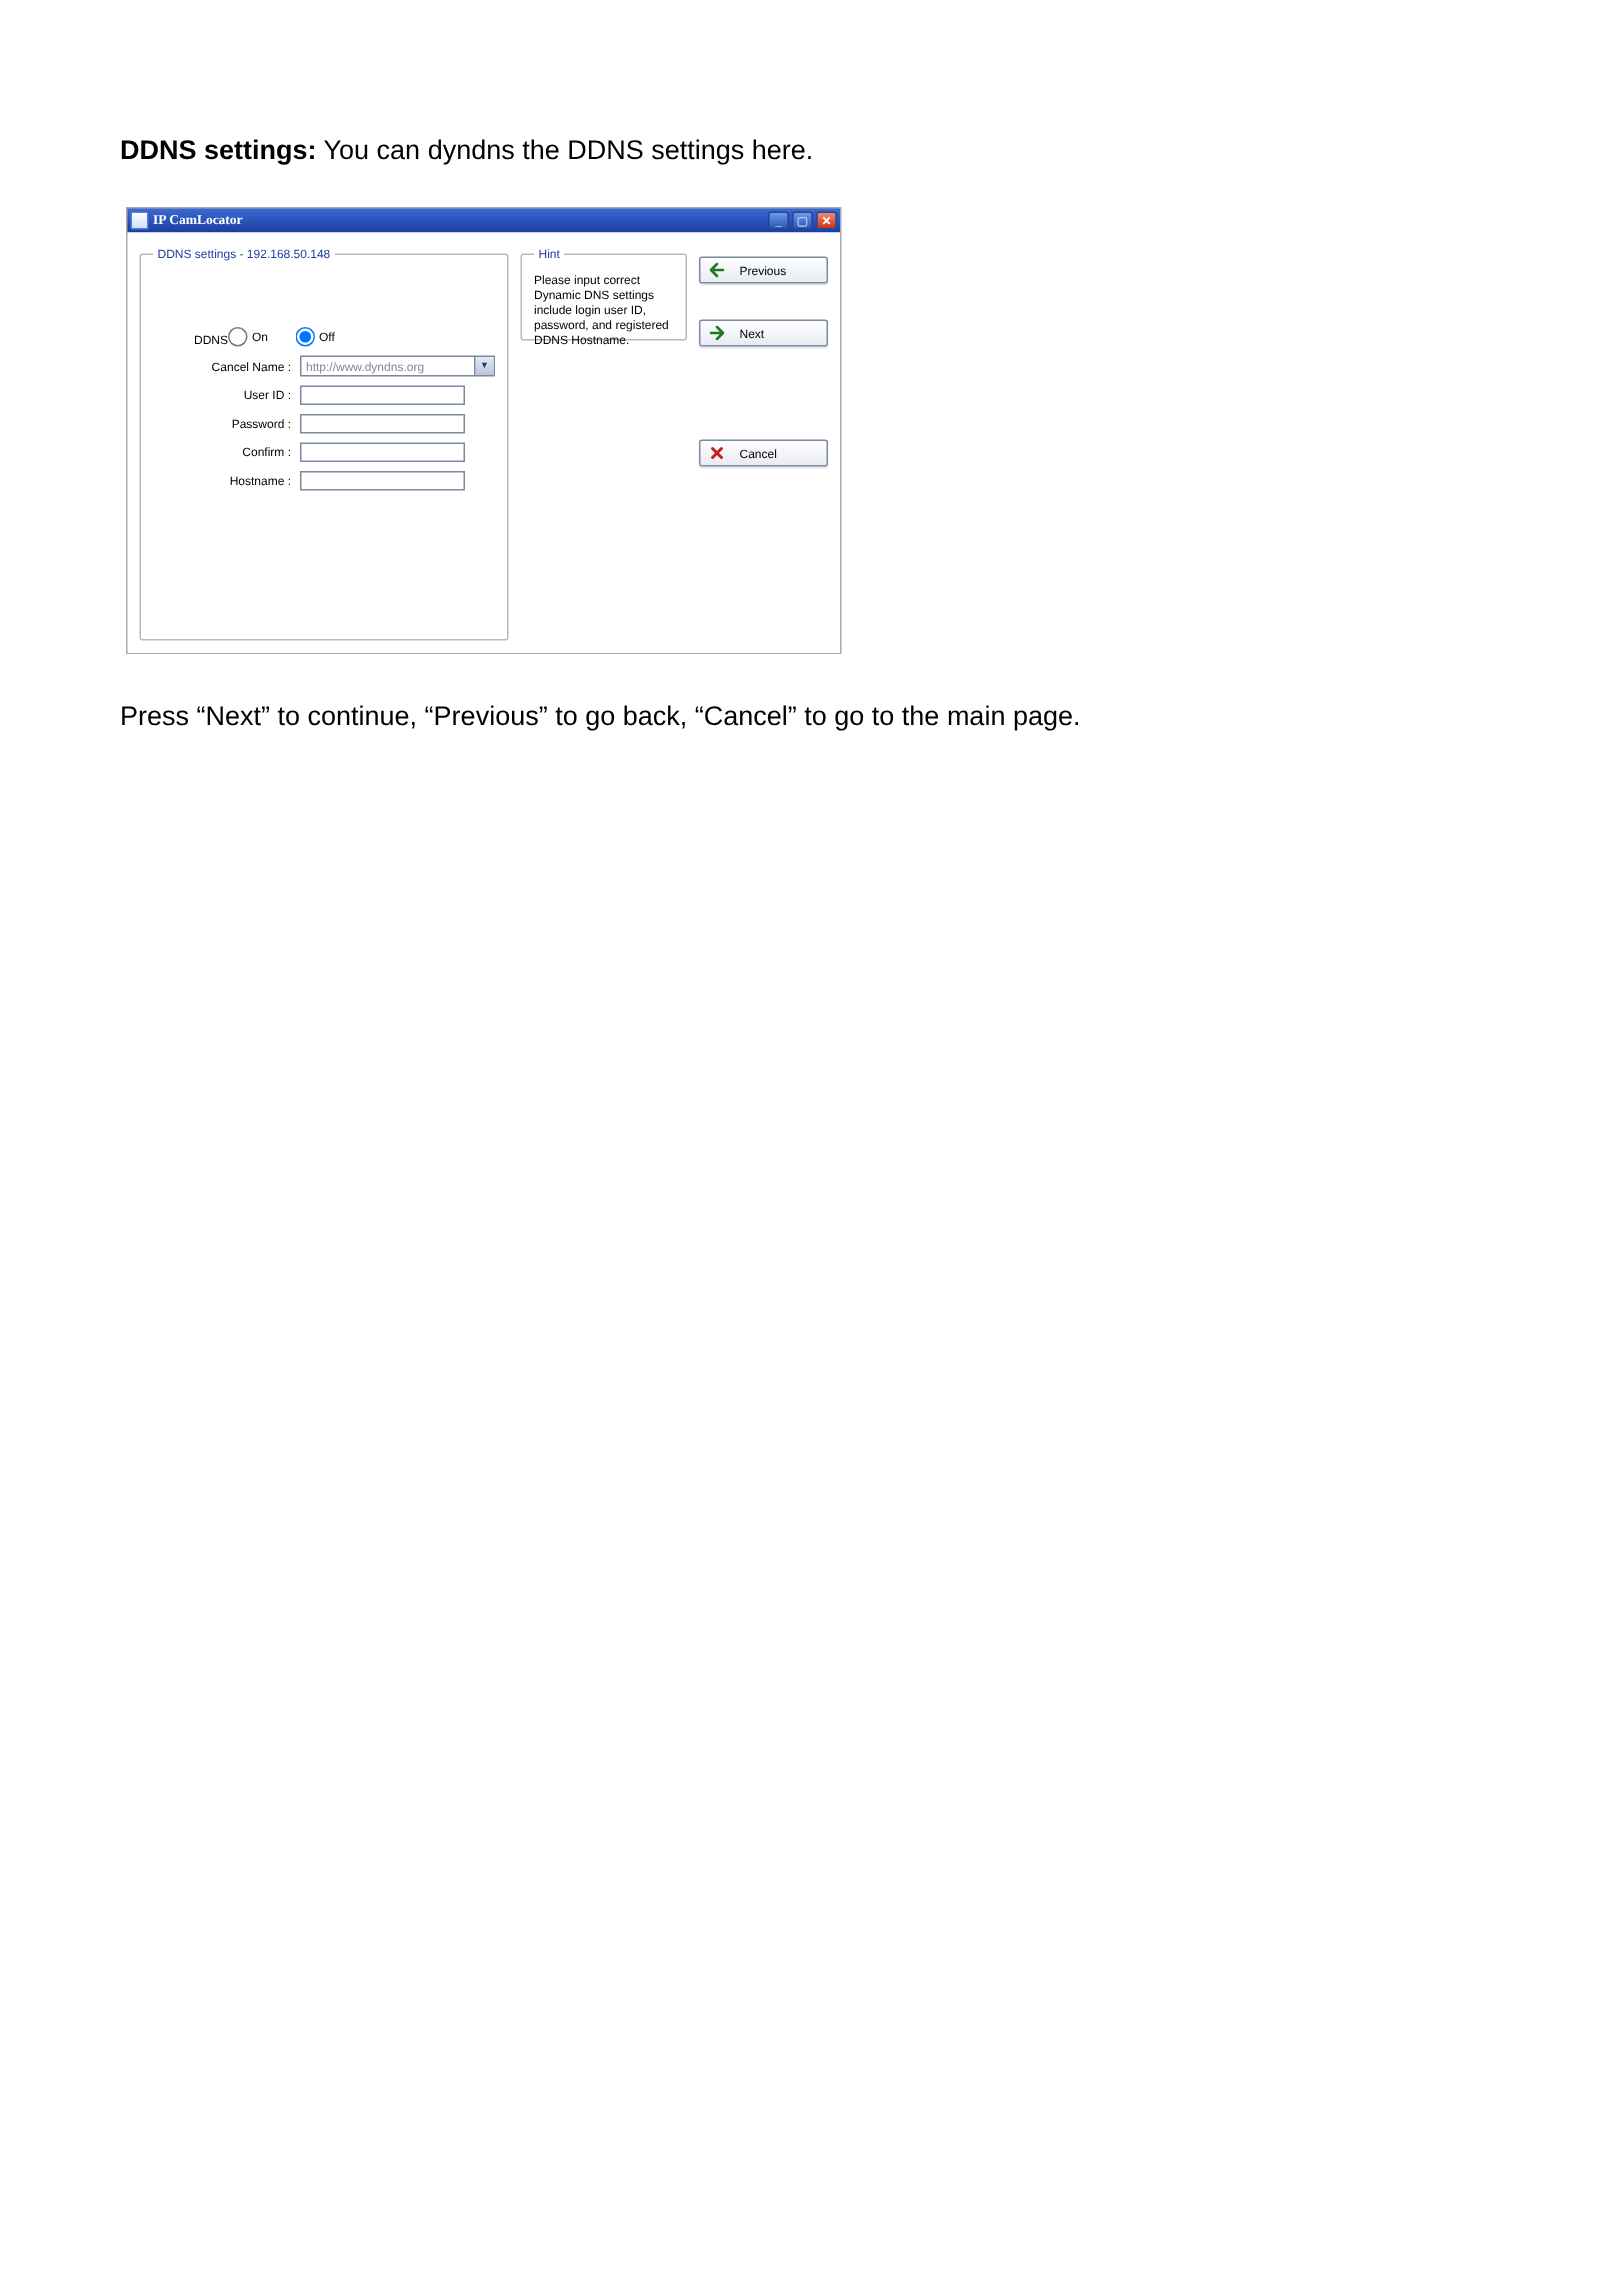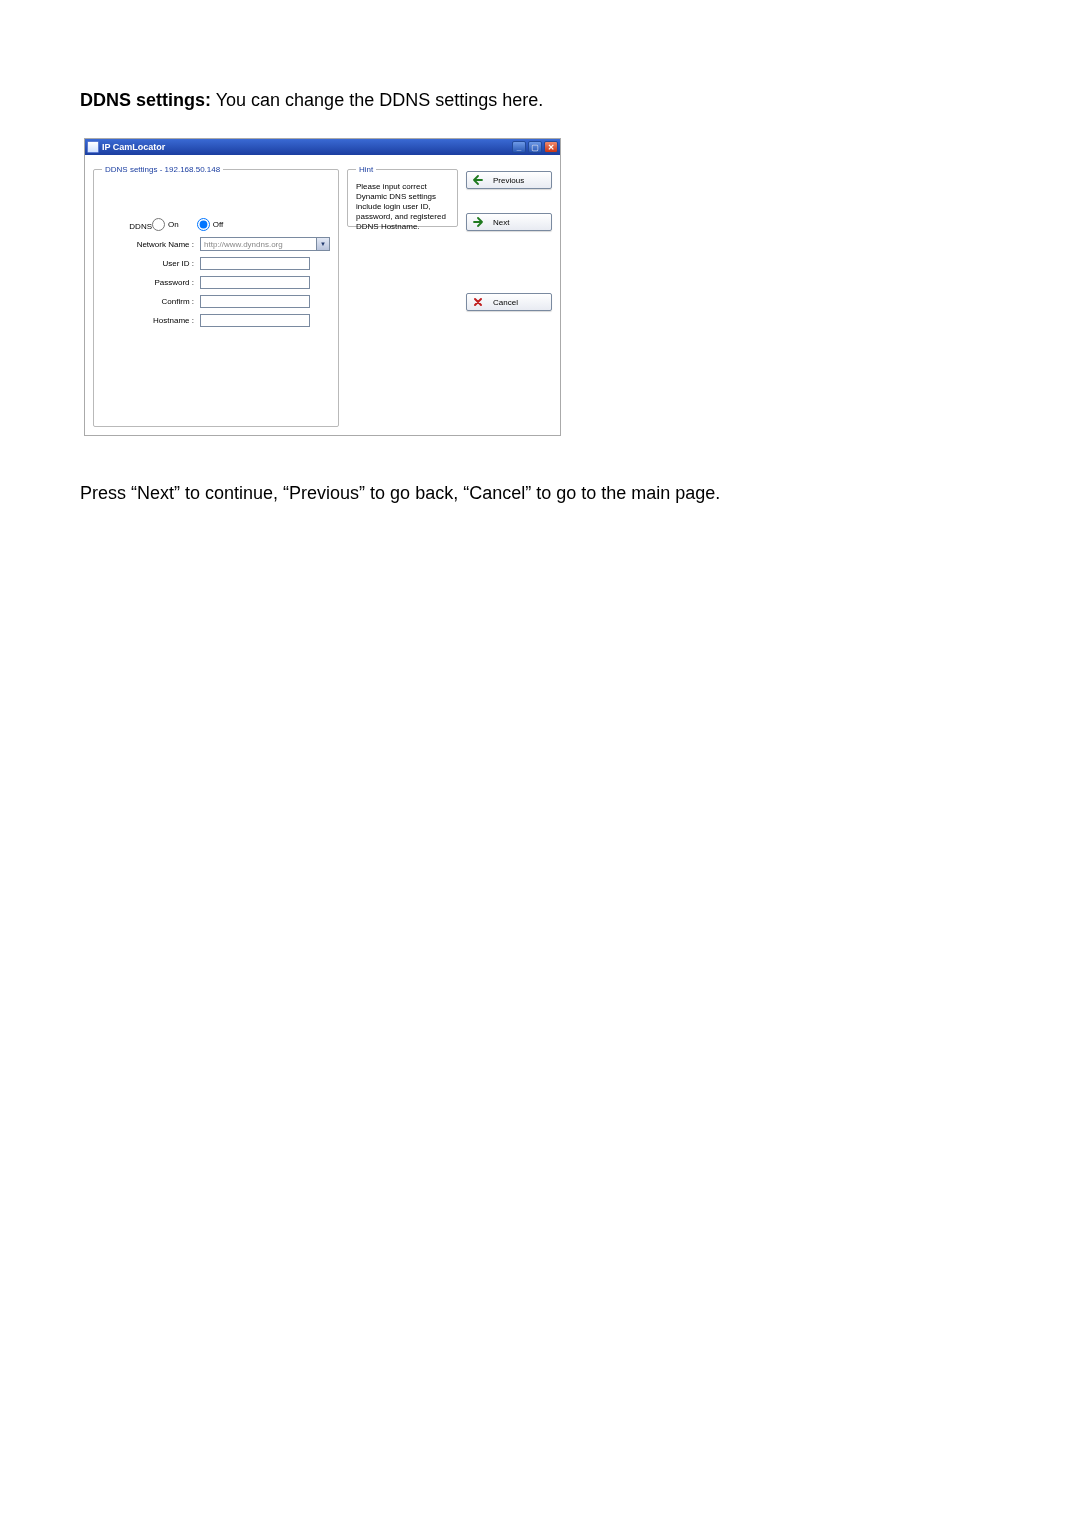--- a/index.html
+++ b/index.html
@@ -32,22 +32,23 @@
     background: linear-gradient(#3a6ad4, #1b3ea0);
     display: flex;
     align-items: center;
     justify-content: space-between;
     padding: 0 2px;
     box-sizing: border-box;
     color: #fff;
   }
   .titlebar-left {
     display: flex;
-    align-items: center;
+    align-items: flex-start;
     gap: 3px;
+    font-family: Liberation Serif, serif;
   }
   .tb-title {
     font-size: 9px;
     font-weight: bold;
   }
   .tb-icon {
     width: 10px; height: 10px;
     background: linear-gradient(#fff,#cfe0ff);
     border: 1px solid #5a7ad2;
     border-radius: 1px;
@@ -235,31 +236,31 @@
   }
   .ic svg { width: 10px; height: 10px; }
 
   .hint-text {
     font-size: 8px;
     color: #000;
     line-height: 1.25;
   }
 
   .outro {
-    margin-top: 48px;
+    margin-top: 32px;
     font-size: 18px;
   }
 </style>
 </head>
 <body>
 
 <div class="page">
 
   <div class="intro">
-    <b>DDNS settings:</b><span> You can change the DDNS settings here.</span>
+    <b>DDNS settings:</b><span> You can dyndns the DDNS settings here.</span>
   </div>
 
   <div class="win-wrap">
 
     <div class="titlebar">
       <div class="titlebar-left">
         <div class="tb-icon"></div>
         <div class="tb-title">IP CamLocator</div>
       </div>
       <div class="tb-controls">
@@ -282,21 +283,21 @@
               <input type="radio" class="radio" name="ddns" style="">
               <span>On</span>
             </span>
             <span class="radio-wrap">
               <input type="radio" class="radio" name="ddns" checked="" style="">
               <span>Off</span>
             </span>
           </div>
 
           <div class="form-row">
-            <label class="lbl">Network Name :</label>
+            <label class="lbl">Cancel Name :</label>
             <div class="select">
               <span>http://www.dyndns.org</span>
               <span class="sel-arrow">▼</span>
             </div>
           </div>
 
           <div class="form-row">
             <label class="lbl">User ID :</label>
             <input class="text-in" value="" style="">
           </div>

